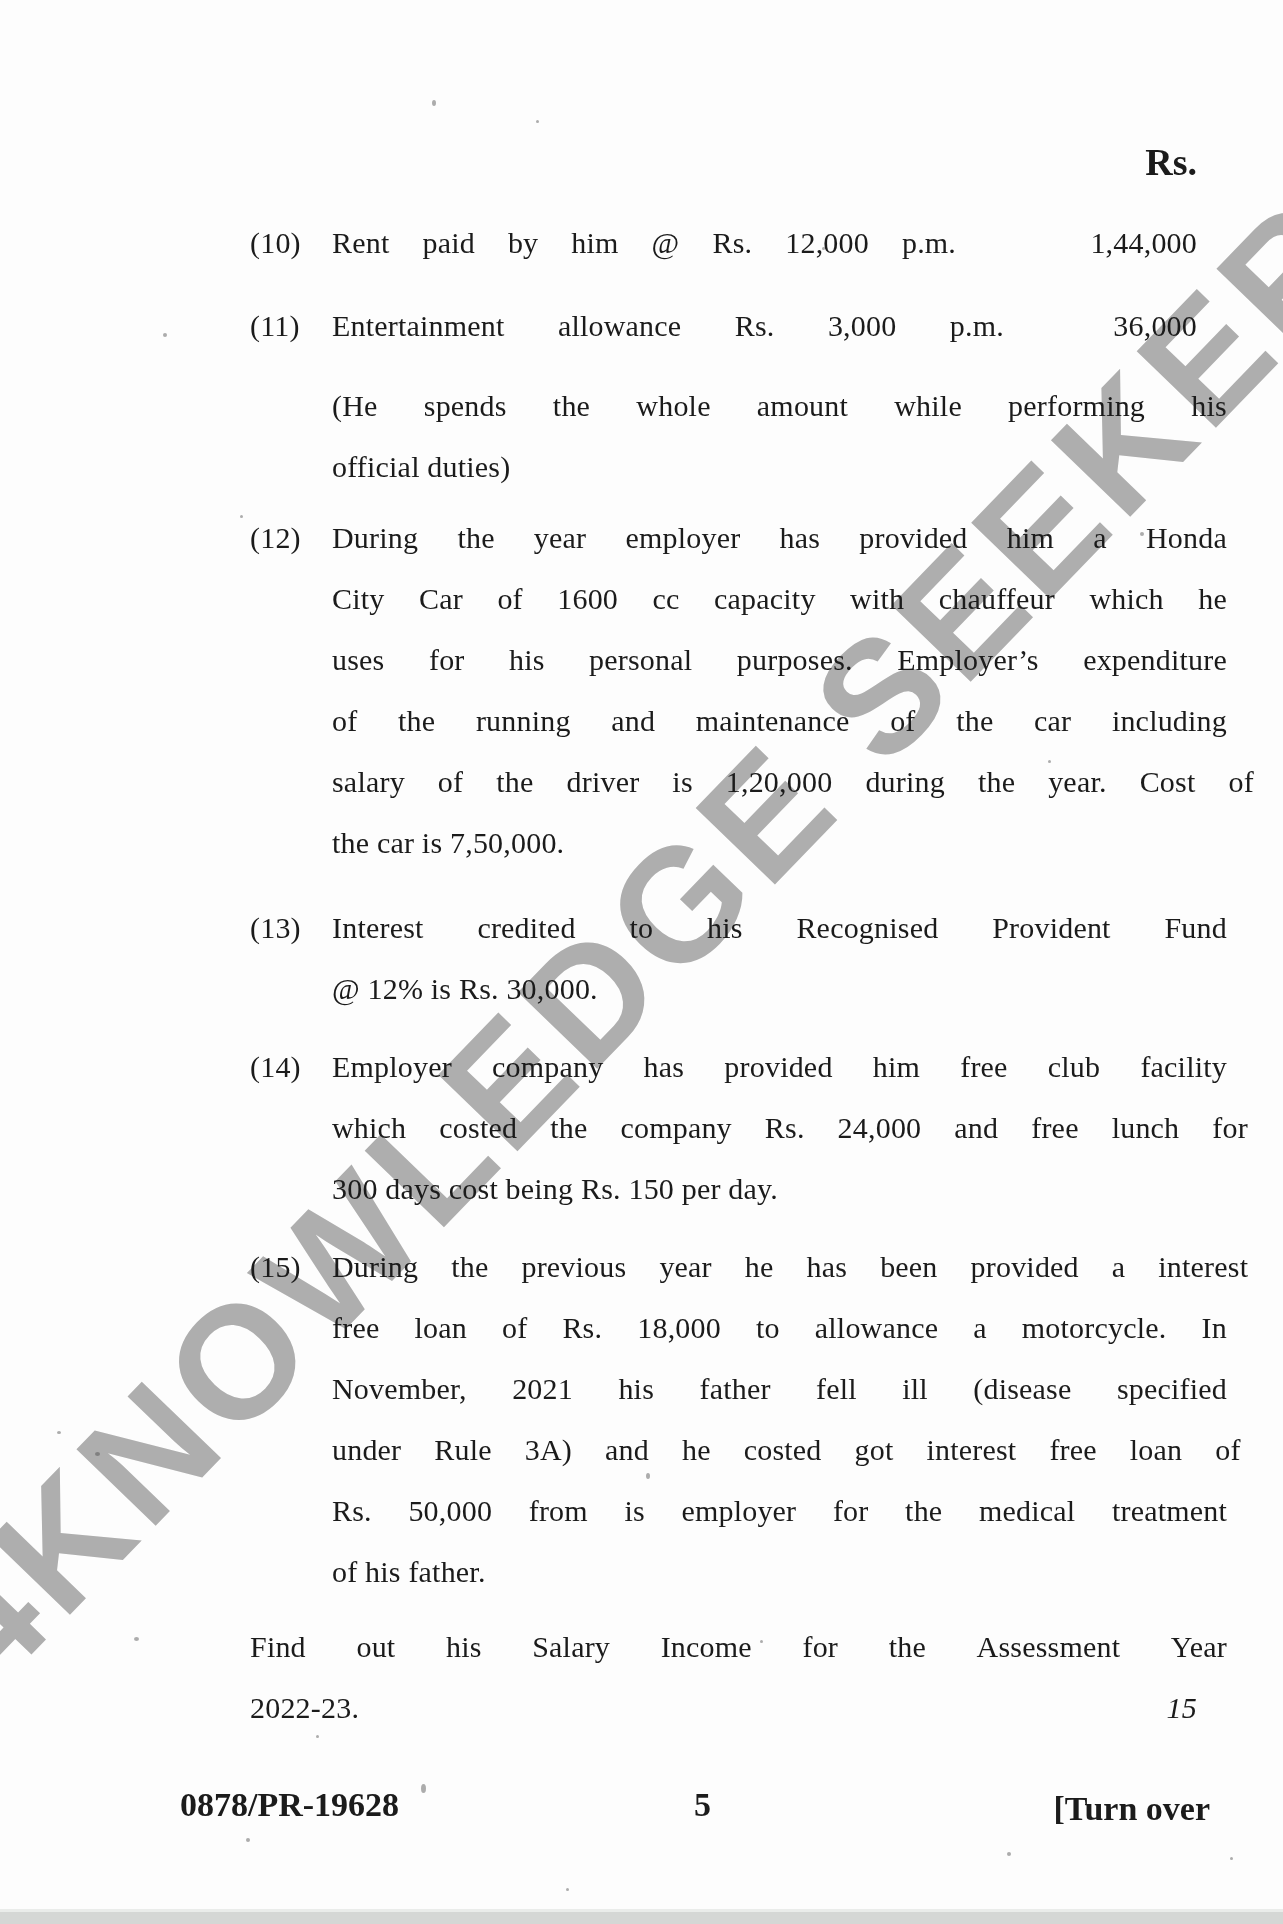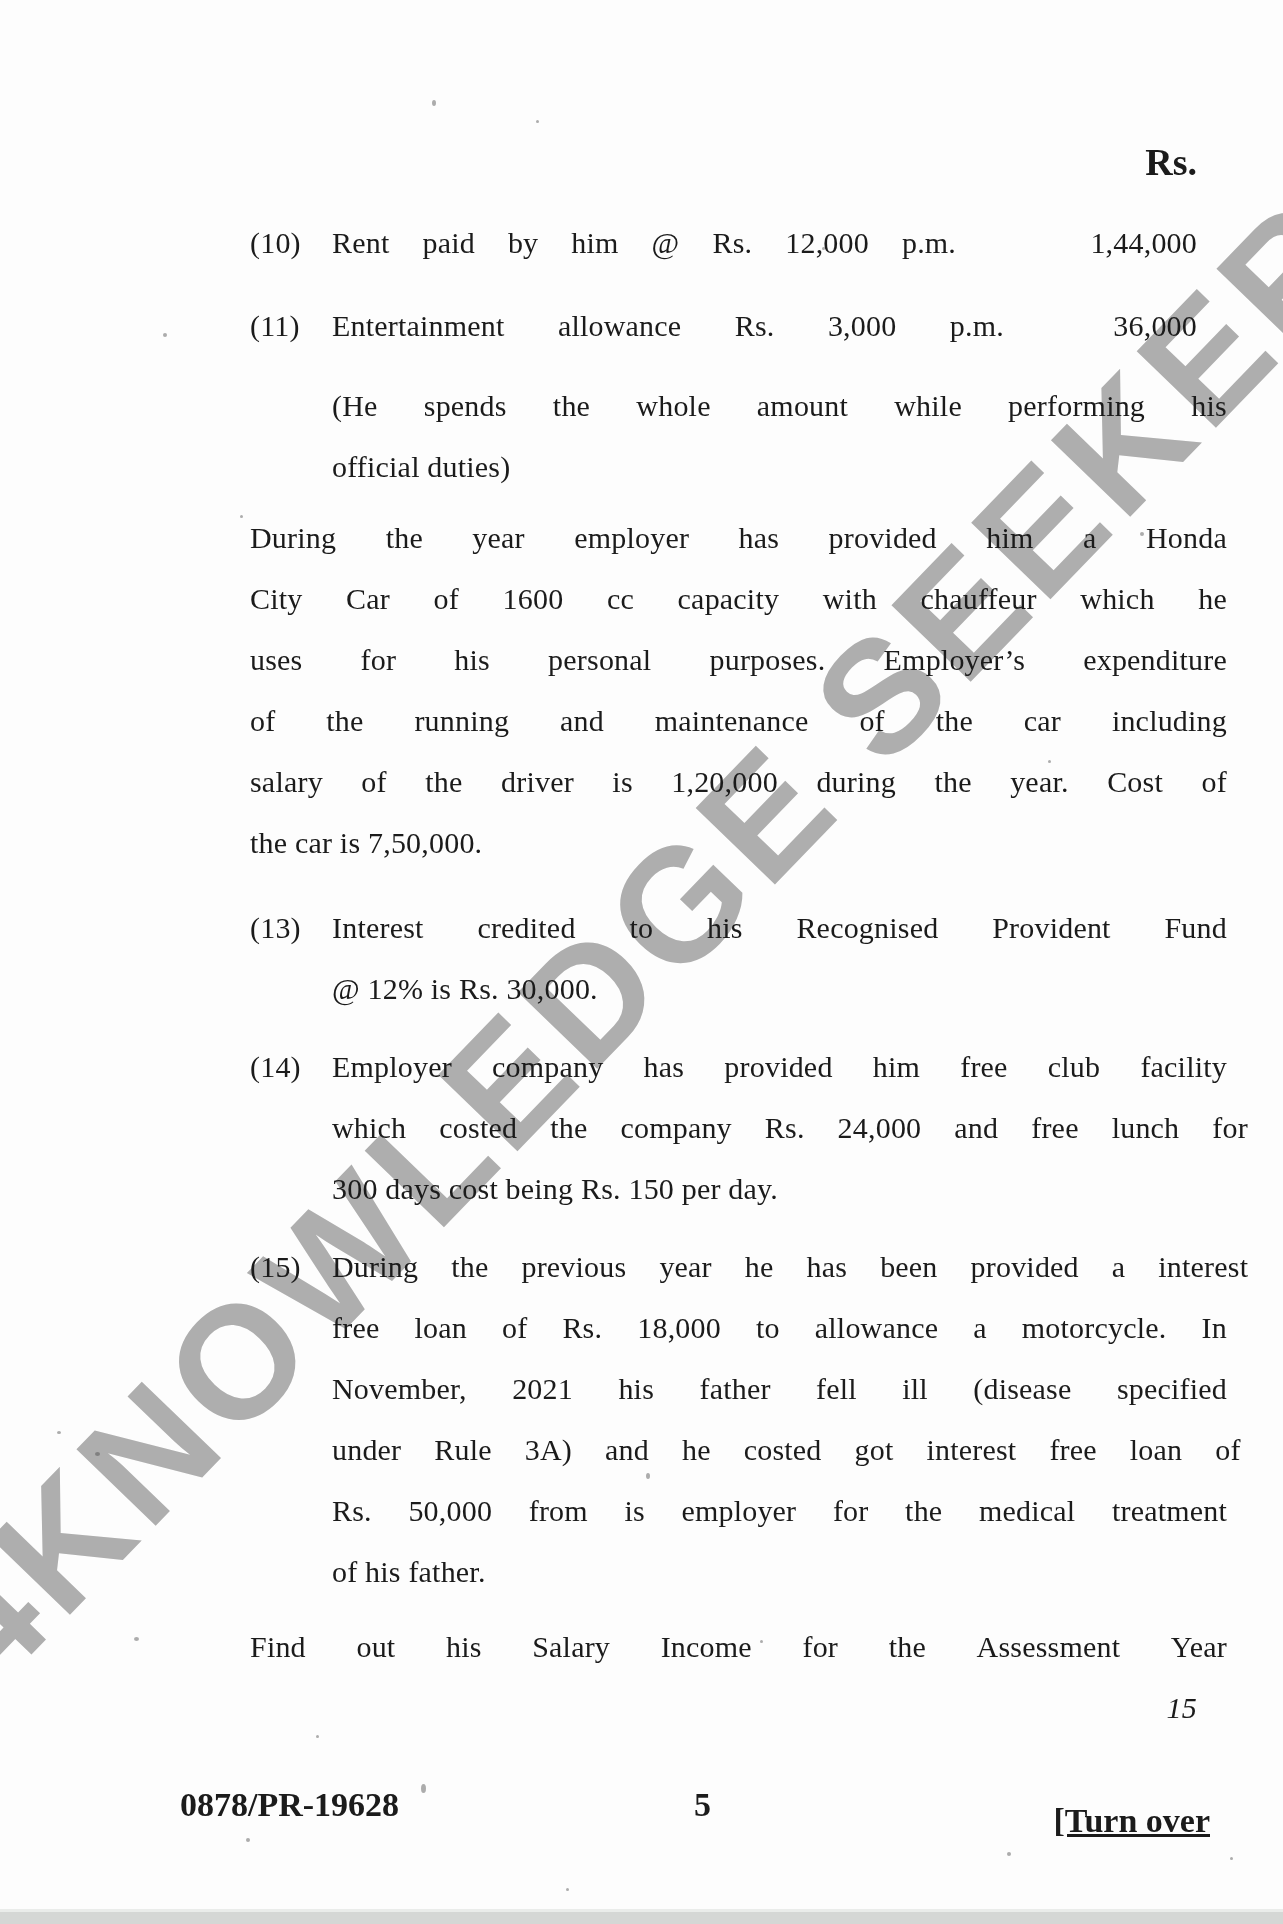--- a/index.html
+++ b/index.html
@@ -34,21 +34,21 @@
   .line{height:61px;overflow:visible;gap:33px;}
   .jline{display:flex;justify-content:space-between;}
   .jline span{flex:0 0 auto;white-space:pre;}
   .lline{text-align:left;white-space:nowrap;}
   .amount{position:absolute;right:30px;top:0;}
   .marks{position:absolute;right:30px;}
   .footer{position:absolute;left:0;top:1786px;width:1283px;z-index:2;
     font-size:34px;font-weight:700;}
   .footer-left{position:absolute;left:180px;top:0;}
   .footer-page{position:absolute;left:694px;top:0;}
-  .footer-right{position:absolute;right:73px;top:16px;text-decoration:underline;}
+  .footer-right{position:absolute;right:73px;top:4px;}
   .scan-bottom{position:absolute;left:0;right:0;bottom:0;height:12px;
     background:#d5d7d5;border-top:3px solid #eaecea;z-index:3;}
   .speck{position:absolute;background:#4a4a4a;border-radius:50%;z-index:2;opacity:.45;}
 </style>
 </head>
 <body>
 
 <div class="page">
 
   <div class="watermark" style="color: rgb(174, 174, 174);">4KNOWLEDGE SEEKER</div>
@@ -95,20 +95,21 @@
             <span>whole</span>
             <span>amount</span>
             <span>while</span>
             <span>performing</span>
             <span>his</span>
           </div>
           <div class="line lline">official duties)</div>
         </div>
       </div>
       <div class="item" style="margin-top: 10px;">
+        <span class="num">(12)</span>
         <div class="lines">
           <div class="line jline">
             <span>During</span>
             <span>the</span>
             <span>year</span>
             <span>employer</span>
             <span>has</span>
             <span>provided</span>
             <span>him</span>
             <span>a</span>
@@ -275,20 +276,21 @@
             <span>Find</span>
             <span>out</span>
             <span>his</span>
             <span>Salary</span>
             <span>Income</span>
             <span>for</span>
             <span>the</span>
             <span>Assessment</span>
             <span>Year</span>
           </div>
+          <div class="line lline">2022-23.</div>
         </div>
         <span class="marks" style="top: 61px; font-style: italic;">15</span>
       </div>
     </div>
 
   <div class="footer">
     <span class="footer-left">0878/PR-19628</span>
     <span class="footer-page">5</span>
     <span class="footer-right">[Turn over</span>
   </div>

